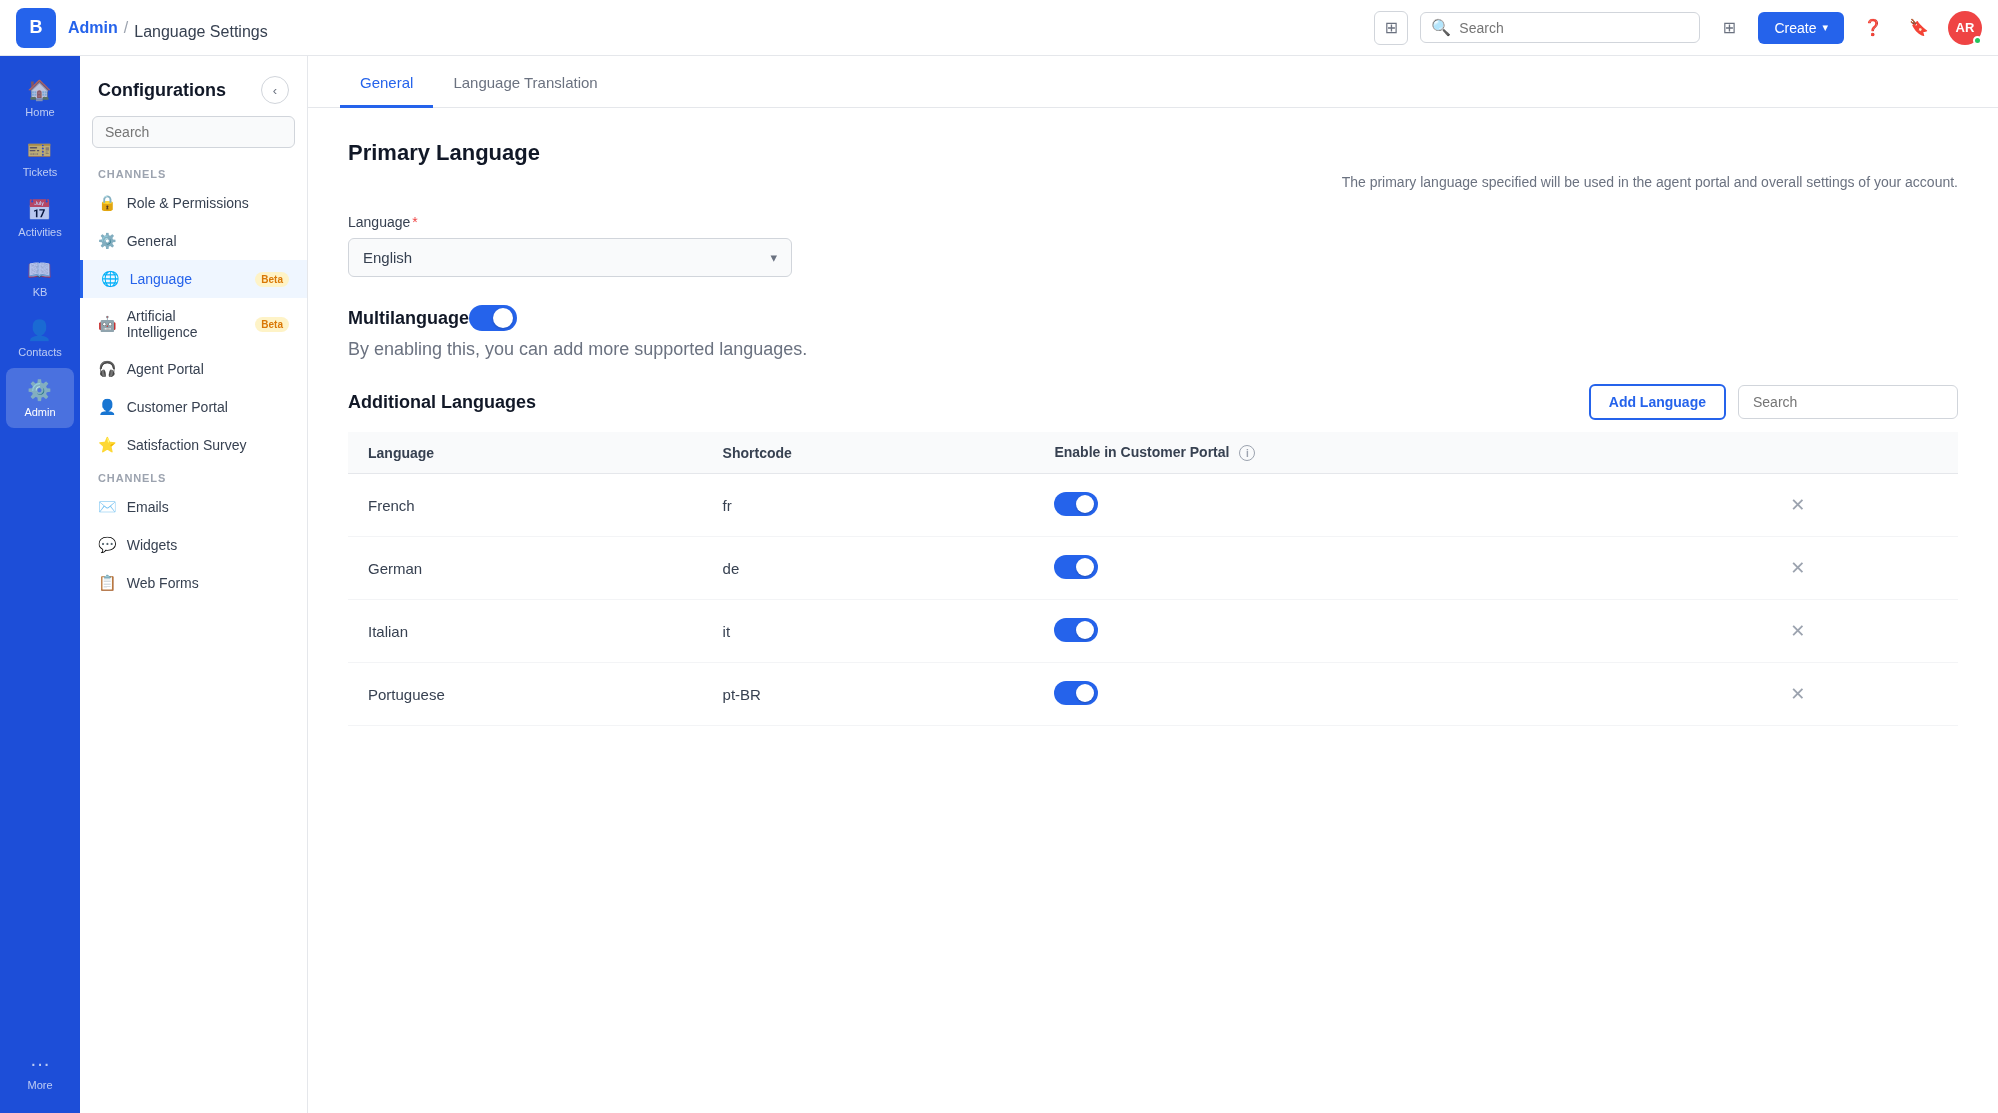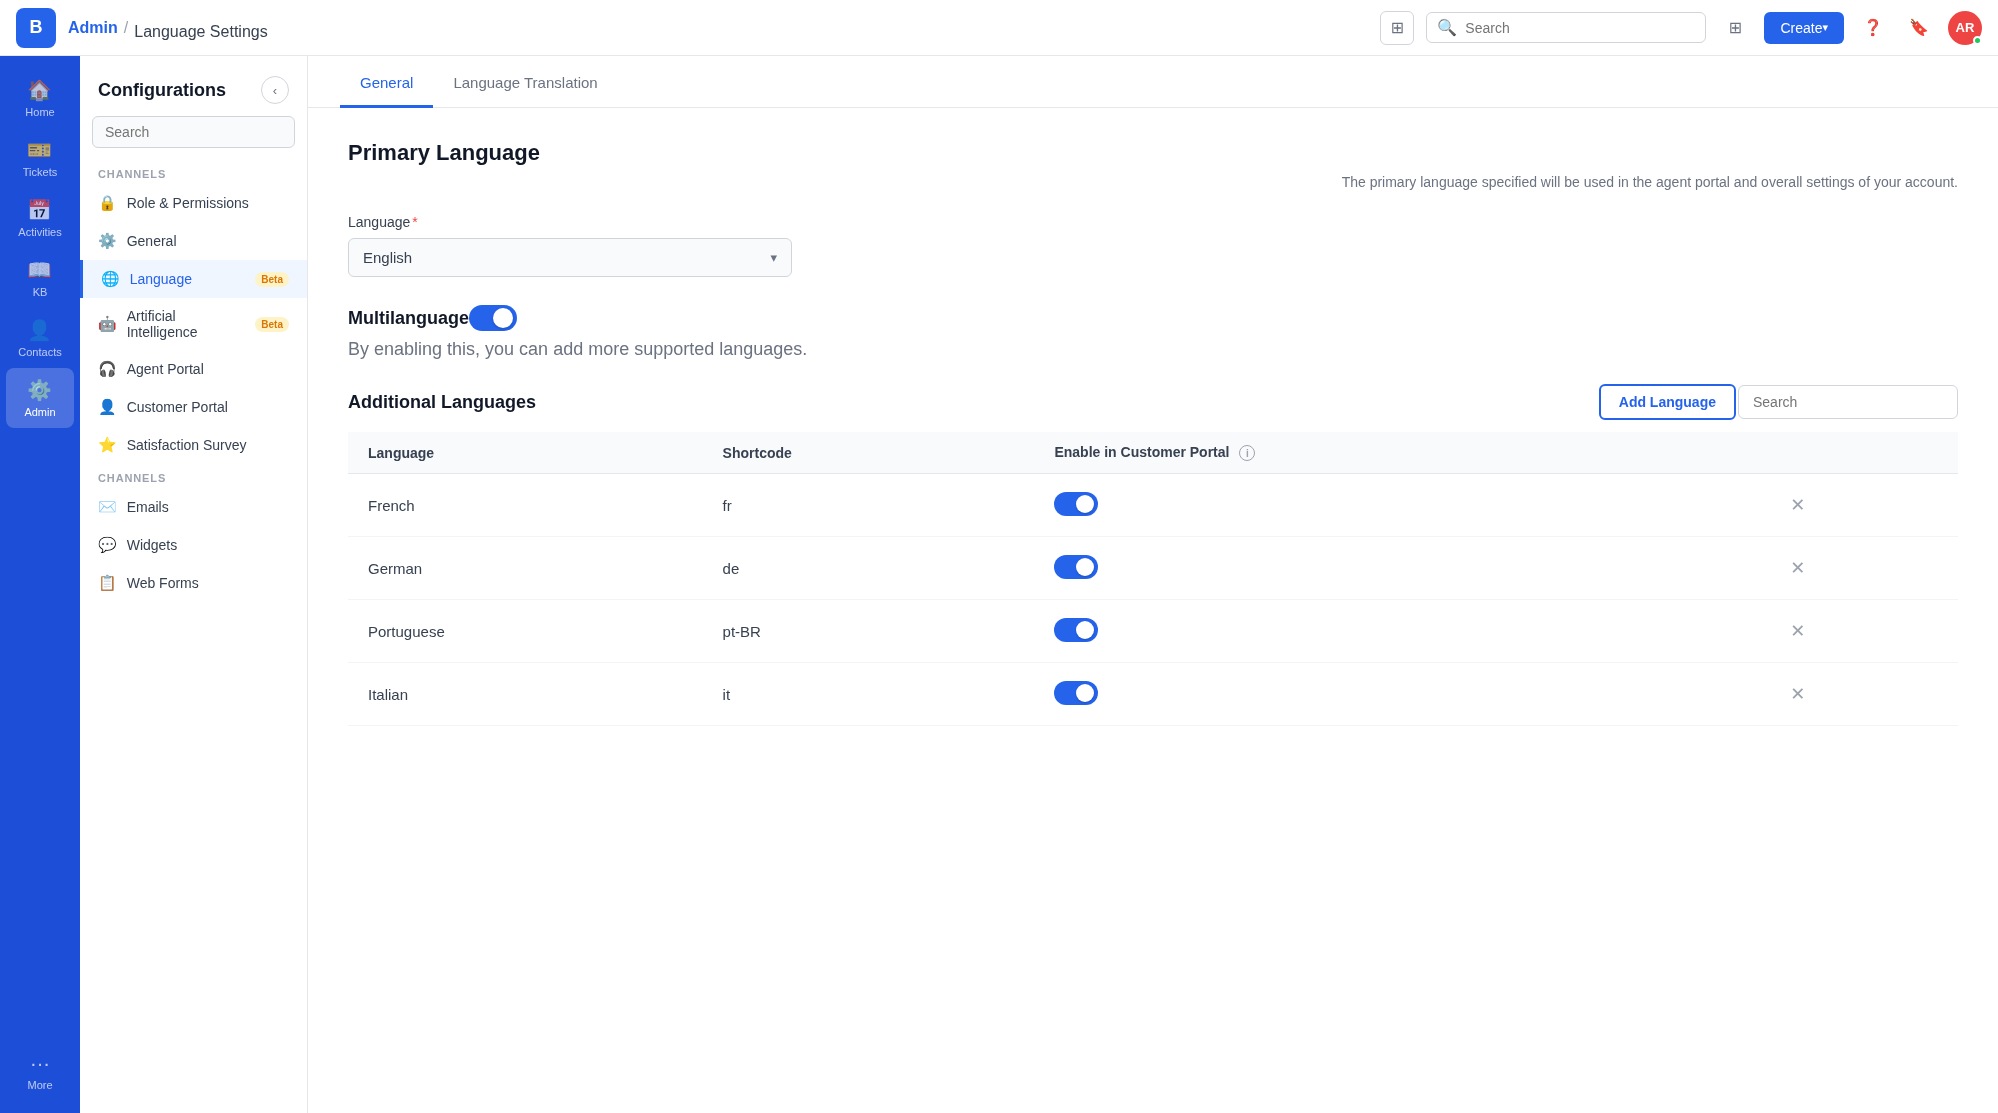--- a/index.html
+++ b/index.html
@@ -49,21 +49,21 @@
     }
     .topbar-filter-btn {
       width: 34px; height: 34px; border-radius: 6px;
       display: flex; align-items: center; justify-content: center;
       cursor: pointer; color: #6b7280;
     }
     .create-btn {
       background: #2563eb; color: white; border: none;
       padding: 8px 16px; border-radius: 6px;
       font-size: 14px; font-weight: 500;
-      cursor: pointer; display: flex; align-items: center; 
+      cursor: pointer; display: flex; align-items: center; gap: 6px;
     }
     .create-btn .chevron { font-size: 11px; }
     .help-btn, .bookmark-btn {
       width: 34px; height: 34px;
       display: flex; align-items: center; justify-content: center;
       cursor: pointer; color: #6b7280;
     }
     .avatar-btn {
       width: 34px; height: 34px; border-radius: 50%;
       background: #ef4444; color: white;
@@ -211,21 +211,21 @@
       box-shadow: 0 1px 3px rgba(0,0,0,0.2);
     }
     .toggle-hint { font-size: 18px; color: #6b7280; }
 
     
     .additional-lang-header {
       display: flex; align-items: center; justify-content: space-between;
       margin: 24px 0 12px;
     }
     .additional-lang-title { font-size: 18px; font-weight: 600; color: #111827; }
-    .additional-lang-actions { display: flex; gap: 2px; align-items: center; }
+    .additional-lang-actions { display: flex; gap: 12px; align-items: center; }
     .add-lang-btn {
       border: 2px solid #2563eb; color: #2563eb;
       background: #fff; border-radius: 6px;
       padding: 8px 18px; font-size: 14px; font-weight: 600;
       cursor: pointer;
     }
     .add-lang-search {
       border: 1px solid #d1d5db; border-radius: 6px;
       padding: 8px 14px; font-size: 14px; color: #9ca3af;
       background: #fff; outline: none; width: 220px;
@@ -461,34 +461,34 @@
               <td>
                 <div class="mini-toggle">
                   <div class="mini-toggle-thumb"></div>
                 </div>
               </td>
               <td>
                 <button class="delete-btn">✕</button>
               </td>
             </tr>
             <tr>
-              <td>Portuguese</td>
-              <td>pt-BR</td>
+              <td>Italian</td>
+              <td>it</td>
               <td>
                 <div class="mini-toggle">
                   <div class="mini-toggle-thumb"></div>
                 </div>
               </td>
               <td>
                 <button class="delete-btn">✕</button>
               </td>
             </tr>
             <tr>
-              <td>Italian</td>
-              <td>it</td>
+              <td>Portuguese</td>
+              <td>pt-BR</td>
               <td>
                 <div class="mini-toggle">
                   <div class="mini-toggle-thumb"></div>
                 </div>
               </td>
               <td>
                 <button class="delete-btn">✕</button>
               </td>
             </tr>
           </tbody>

